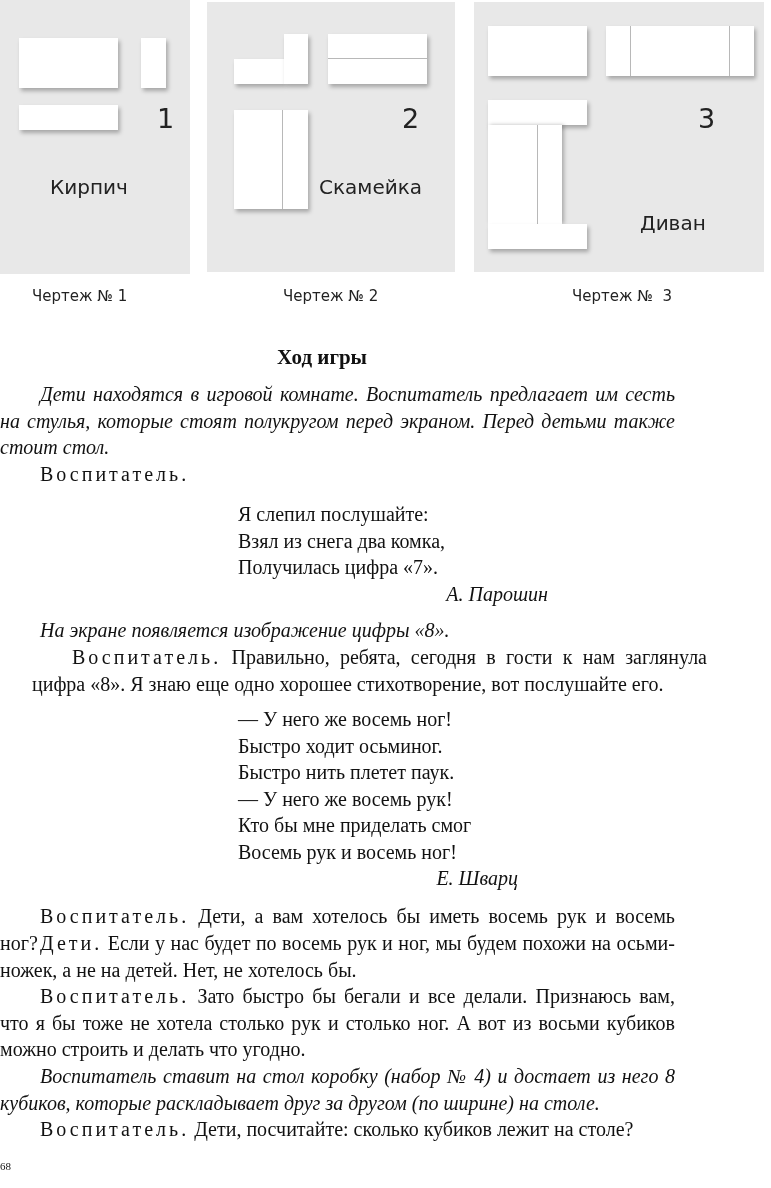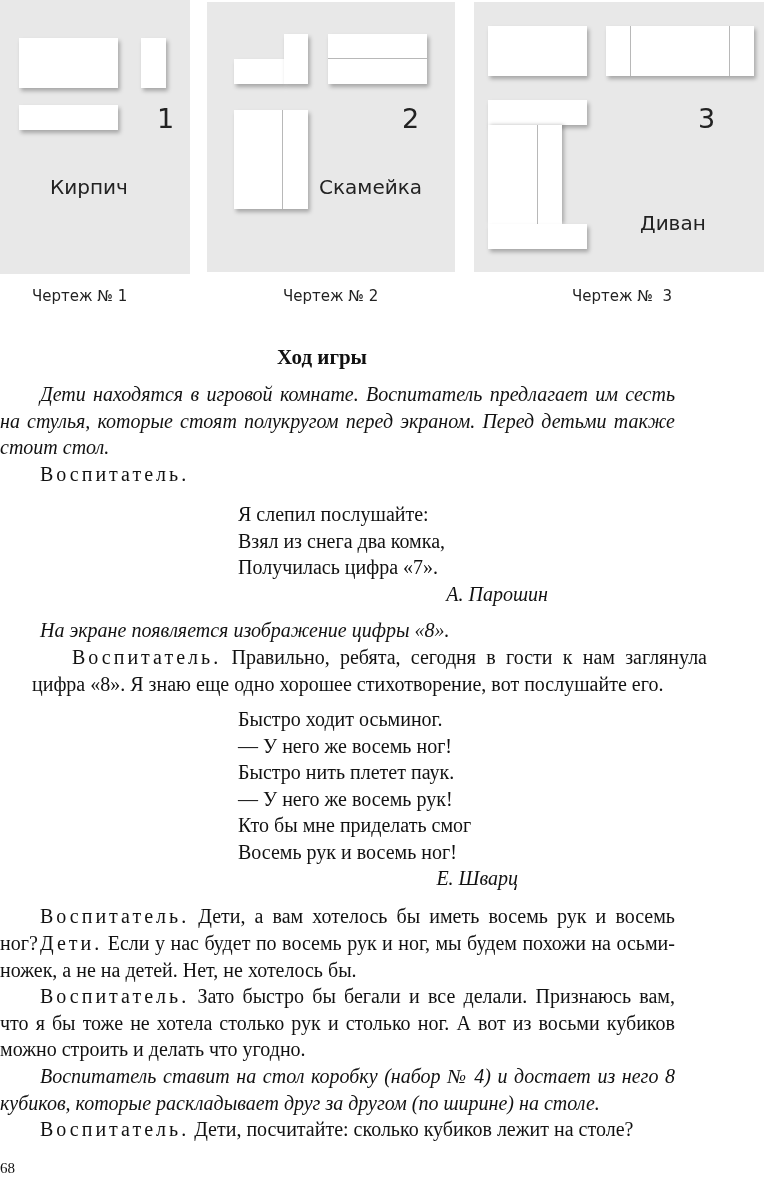--- a/index.html
+++ b/index.html
@@ -13,21 +13,21 @@
   .caption { position: absolute; top: 287px; font-family: "DejaVu Sans", sans-serif; font-size: 15px; color: #222; white-space: pre; }
   .serif { font-family: "Liberation Serif", serif; font-size: 20px; line-height: 26.5px; }
   .h { position: absolute; top: 345px; left: 0; width: 644px; text-align: center; font-family: "Liberation Serif", serif; font-weight: bold; font-size: 21px; }
   .para { position: absolute; left: 0; width: 675px; text-align: justify; margin: 0; }
   .indent { text-indent: 40px; }
   .it { font-style: italic; }
   .sp { letter-spacing: 3px; }
   .poem { position: absolute; left: 238px; }
   .poem div { white-space: nowrap; }
   .author { text-align: right; font-style: italic; }
-  .pagenum { position: absolute; left: 0; top: 1160px; font-family: "Liberation Serif", serif; font-size: 15px; }
+  .pagenum { position: absolute; left: 0; top: 1160px; font-family: "Liberation Serif", serif; font-size: 11px; }
 </style>
 </head>
 <body>
 
 <div class="panel" style="left:0;top:0;width:190px;height:274px;">
   <div class="blk" style="left:19px;top:38px;width:99px;height:50px;"></div>
   <div class="blk" style="left:141px;top:38px;width:25px;height:50px;"></div>
   <div class="blk" style="left:19px;top:105px;width:99px;height:25px;"></div>
   <div class="pnum" style="left:157px;top:103px;">1</div>
   <div class="pname" style="left:50px;top:175px;">Кирпич</div>
@@ -80,22 +80,22 @@
   <div class="author">А. Парошин</div>
 </div>
 
 <p class="para serif indent it" style="top:617px;">На экране появляется изображение цифры «8».</p>
 
 <p class="para serif indent" style="top:644px;padding-left:32px;">
   <span class="sp">Воспитатель.</span><span> Правильно, ребята, сегодня в гости к нам заглянула цифра «8». Я знаю еще одно хорошее стихотворение, вот послушайте его.</span>
 </p>
 
 <div class="poem serif" style="top:706px;width:280px;">
+  <div>— У него же восемь ног!</div>
   <div>Быстро ходит осьминог.</div>
-  <div>— У него же восемь ног!</div>
   <div>Быстро нить плетет паук.</div>
   <div>— У него же восемь рук!</div>
   <div>Кто бы мне приделать смог</div>
   <div>Восемь рук и восемь ног!</div>
   <div class="author">Е. Шварц</div>
 </div>
 
 <p class="para serif indent" style="top:903px;">
   <span class="sp">Воспитатель.</span><span> Дети, а вам хотелось бы иметь восемь рук и восемь ног?</span>
 </p>

